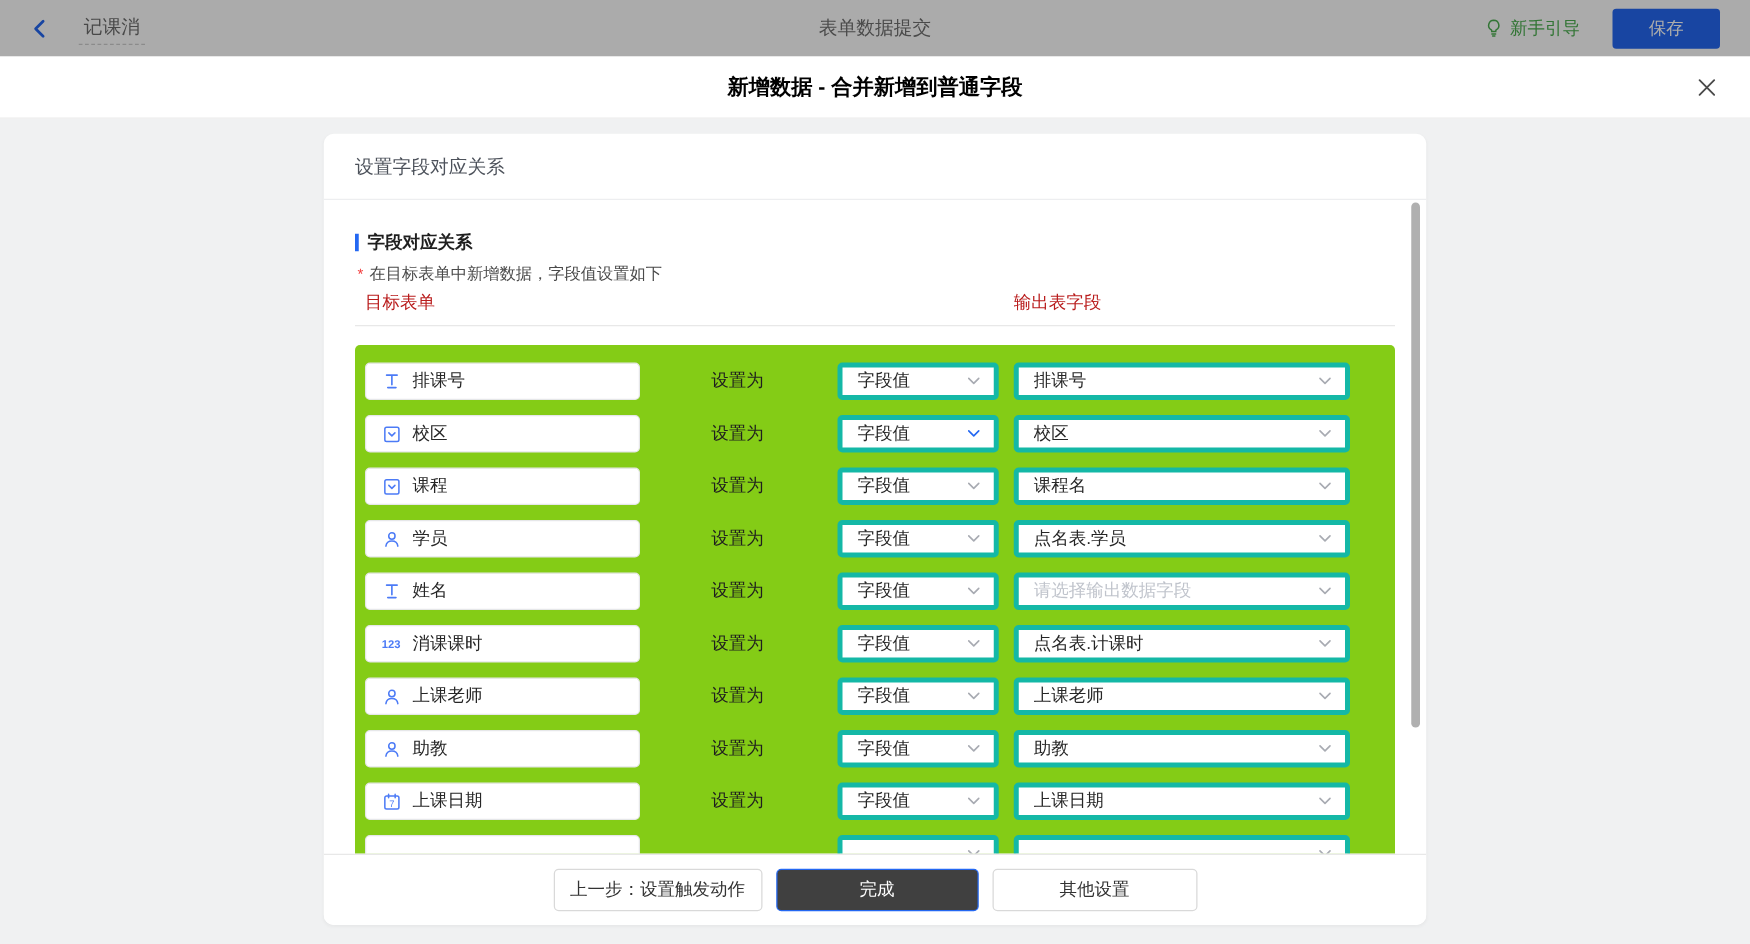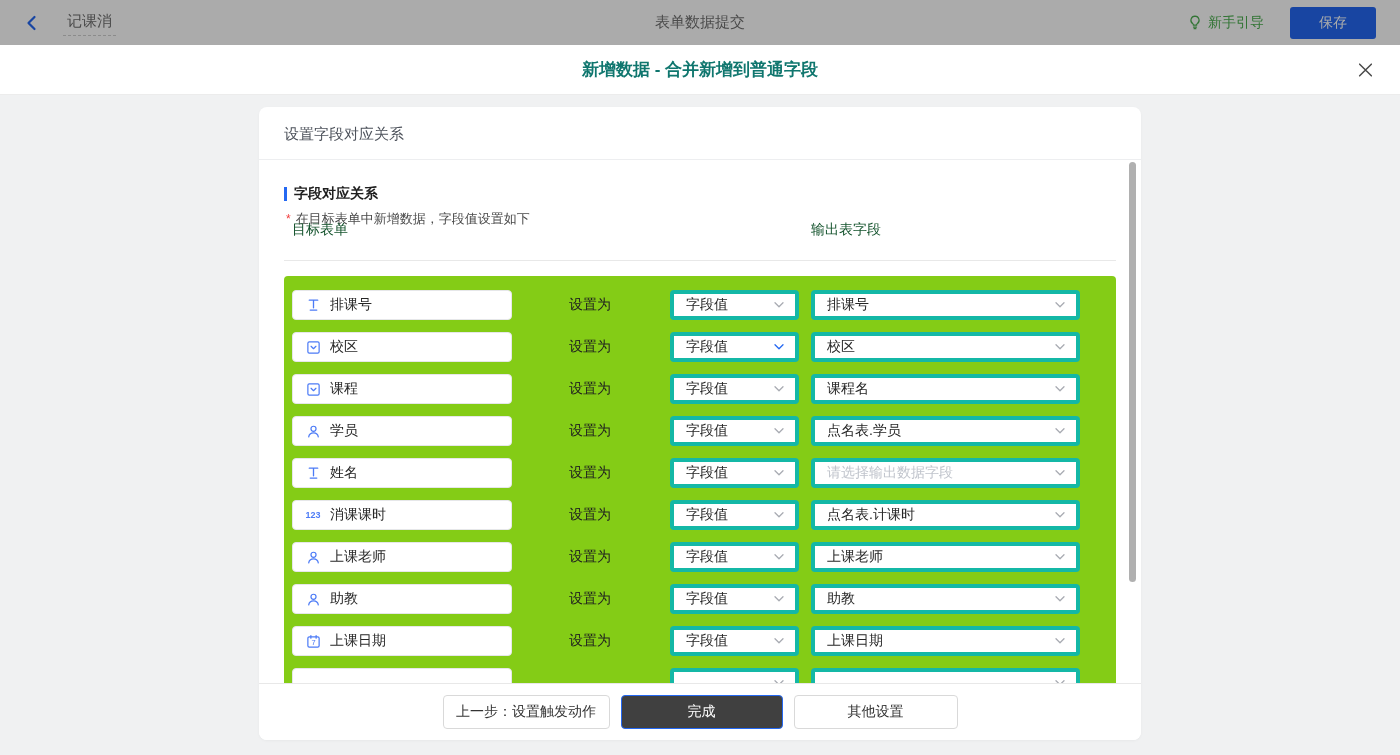--- a/index.html
+++ b/index.html
@@ -19,41 +19,41 @@
     font-size:15px; color:#707070; }
   .hdr-right { margin-left:auto; display:flex; align-items:center; gap:26px; z-index:1; }
   .guide { display:flex; align-items:center; gap:6px; color:#4caf50; font-size:14px; cursor:pointer;text-align:right; }
   .save-btn { background:#2468f2; color:#fff; font-size:14px; border:none;
     padding:7px 29px; border-radius:3px; cursor:pointer; }
 
   
   .modal-bar { position:relative; height:50px; background:#fff;
     border-bottom:1px solid #ececec; }
   .modal-title { text-align:center; line-height:49px; font-size:17px;
-    font-weight:bold; color:#0f766e; }
+    font-weight:bold; color:#000000; }
   .modal-close { position:absolute; right:26px; top:50%; transform:translateY(-50%);
     cursor:pointer; display:flex; }
 
   
   .modal-body { height:660px; padding-top:12px; }
   .panel { position:relative; width:882px; margin:0 auto; height:633px;
     background:#fff; border-radius:8px; overflow:hidden;
     box-shadow:0 1px 3px rgba(0,0,0,0.04); }
   .panel-header { height:53px; line-height:53px; padding-left:25px;
     font-size:15px; color:#4d525b; border-bottom:1px solid #edeef0; }
   .panel-body { position:relative; height:523px; overflow:hidden; padding:0 25px; }
 
   .section-title { display:flex; align-items:center; margin-top:25px; }
   .section-bar { width:3px; height:14px; background:#2468f2; margin-right:7px; }
   .section-label { font-size:14px; font-weight:bold; color:#1f1f1f; }
   .section-note { margin-top:7px; padding-left:2px; font-size:13px; color:#4a4a4a; }
   .note-star { color:#f23c3c; margin-right:5px; font-size:12px; }
 
   .col-headers { position:relative; height:33px; border-bottom:1px solid #e8e8e8; }
-  .col-h { position:absolute; bottom:21px; font-size:14px; color:#14532d;font-family:Liberation Serif, serif; }
+  .col-h { position:absolute; bottom:9px; font-size:14px; color:#b91c1c;font-family:Liberation Serif, serif; }
   .col-h.left { left:8px; } .col-h.right { left:527px; }
 
   .map-list { margin-top:15px; background:#84cc16; border-radius:4px;
     padding:14px 0 14px 8px; }
   .map-row { display:flex; align-items:center; height:30px; margin-bottom:12px; }
   .field-box { width:220px; height:30px; background:#fff; border:1px solid #e6e7e9;
     border-radius:4px; display:flex; align-items:center; padding-left:11px; gap:8px; }
   .field-icon { width:18px; display:flex; align-items:center; justify-content:center;
     color:#4c7bf6; flex-shrink:0; }
   .num-icon { font-size:9px; font-weight:bold; color:#4c7bf6; letter-spacing:0; }

